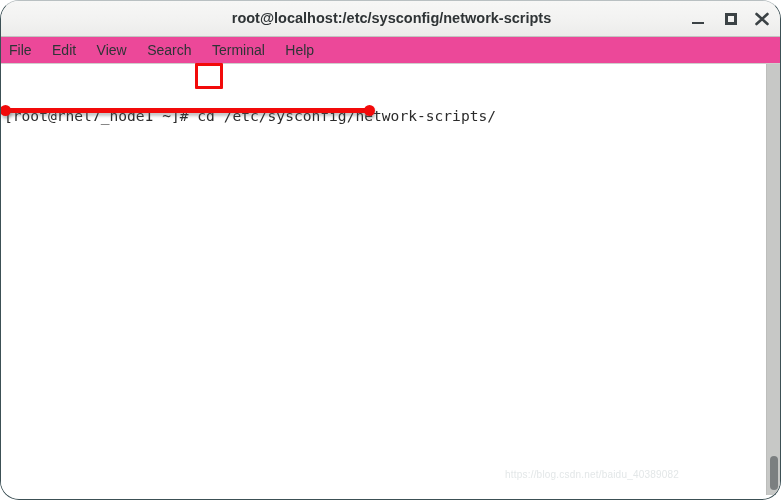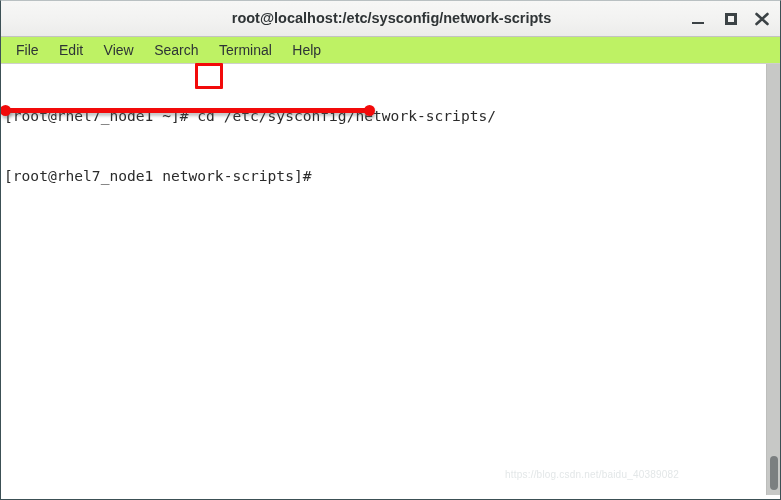--- a/index.html
+++ b/index.html
@@ -21,20 +21,21 @@
     top: 0;
     width: 781px;
     height: 500px;
     box-sizing: border-box;
     background: #ffffff;
     border-left: 1px solid #3c5055;
     border-right: 1px solid #3c5055;
     border-bottom: 1px solid #3c5055;
     border-top: 1px solid #b9c0c2;
     overflow: hidden;
+    border-radius: 19px;
   }
 
   
   #titlebar {
     position: absolute;
     left: 0;
     top: 0;
     width: 781px;
     height: 36px;
     background: linear-gradient(to bottom, #f7f7f6 0%, #f2f2f1 55%, #ececea 100%);
@@ -68,24 +69,23 @@
   #btn-max  { left: 719px; }
   #btn-close{ left: 750px; }
 
   
   #menubar {
     position: absolute;
     left: 0;
     top: 36px;
     width: 781px;
     height: 27px;
-    background: #bef264;
+    background: #ec4899;
     border-bottom: 1px solid #cfcfcc;
     box-sizing: border-box;
-    padding-left: 7px;
   }
   .menu-item {
     display: inline-block;
     height: 26px;
     line-height: 26px;
     padding: 0 8px;
     font-size: 14px;
     color: #2e3436;
     vertical-align: top;
     white-space: nowrap;
@@ -219,21 +219,20 @@
     <div class="menu-item">Edit</div>
     <div class="menu-item">View</div>
     <div class="menu-item">Search</div>
     <div class="menu-item">Terminal</div>
     <div class="menu-item">Help</div>
   </div>
 
   <div id="terminal">
     <div id="term-lines">
       <div class="term-line">[root@rhel7_node1 ~]# cd /etc/sysconfig/network-scripts/</div>
-      <div class="term-line">[root@rhel7_node1 network-scripts]#</div>
     </div>
   </div>
 
   <div id="scrollbar">
     <div id="scroll-thumb"></div>
   </div>
 
   <div id="annot-box"></div>
 
   <div id="annot-line-wrap">

